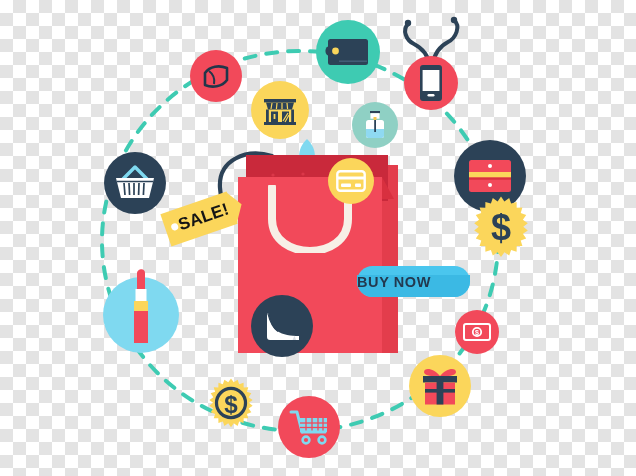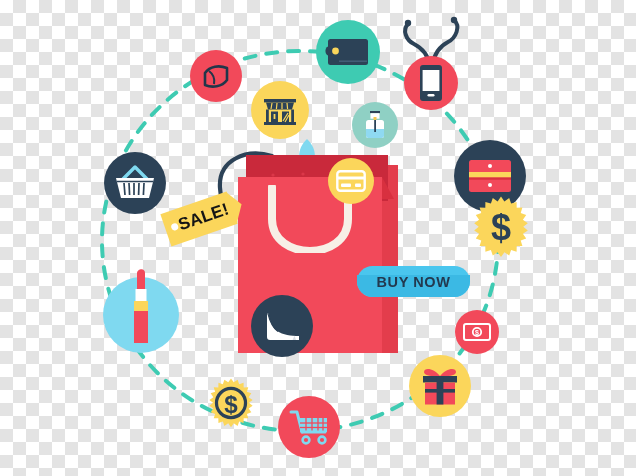--- a/index.html
+++ b/index.html
@@ -71,21 +71,21 @@
     border-left:11px solid #FBD65B;
   }
 
   
   #buy-now{
     position:absolute;
     left:357px;top:266px;
     width:113px;height:31px;
     border-radius:16px;
     background:#4AC6EE;
-    display:flex;align-items:center;justify-content:center;
+    display:flex;align-items:center;justify-content:flex-start;
   }
   #buy-now .shade{
     position:absolute;left:0;top:9px;right:0;bottom:0;
     border-radius:0 0 16px 16px;
     background:#3BB9E4;
   }
   #buy-now .btn-label{
     position:relative;
     font-family:"Liberation Sans", sans-serif;
     font-weight:bold;font-size:14.5px;letter-spacing:0.6px;

